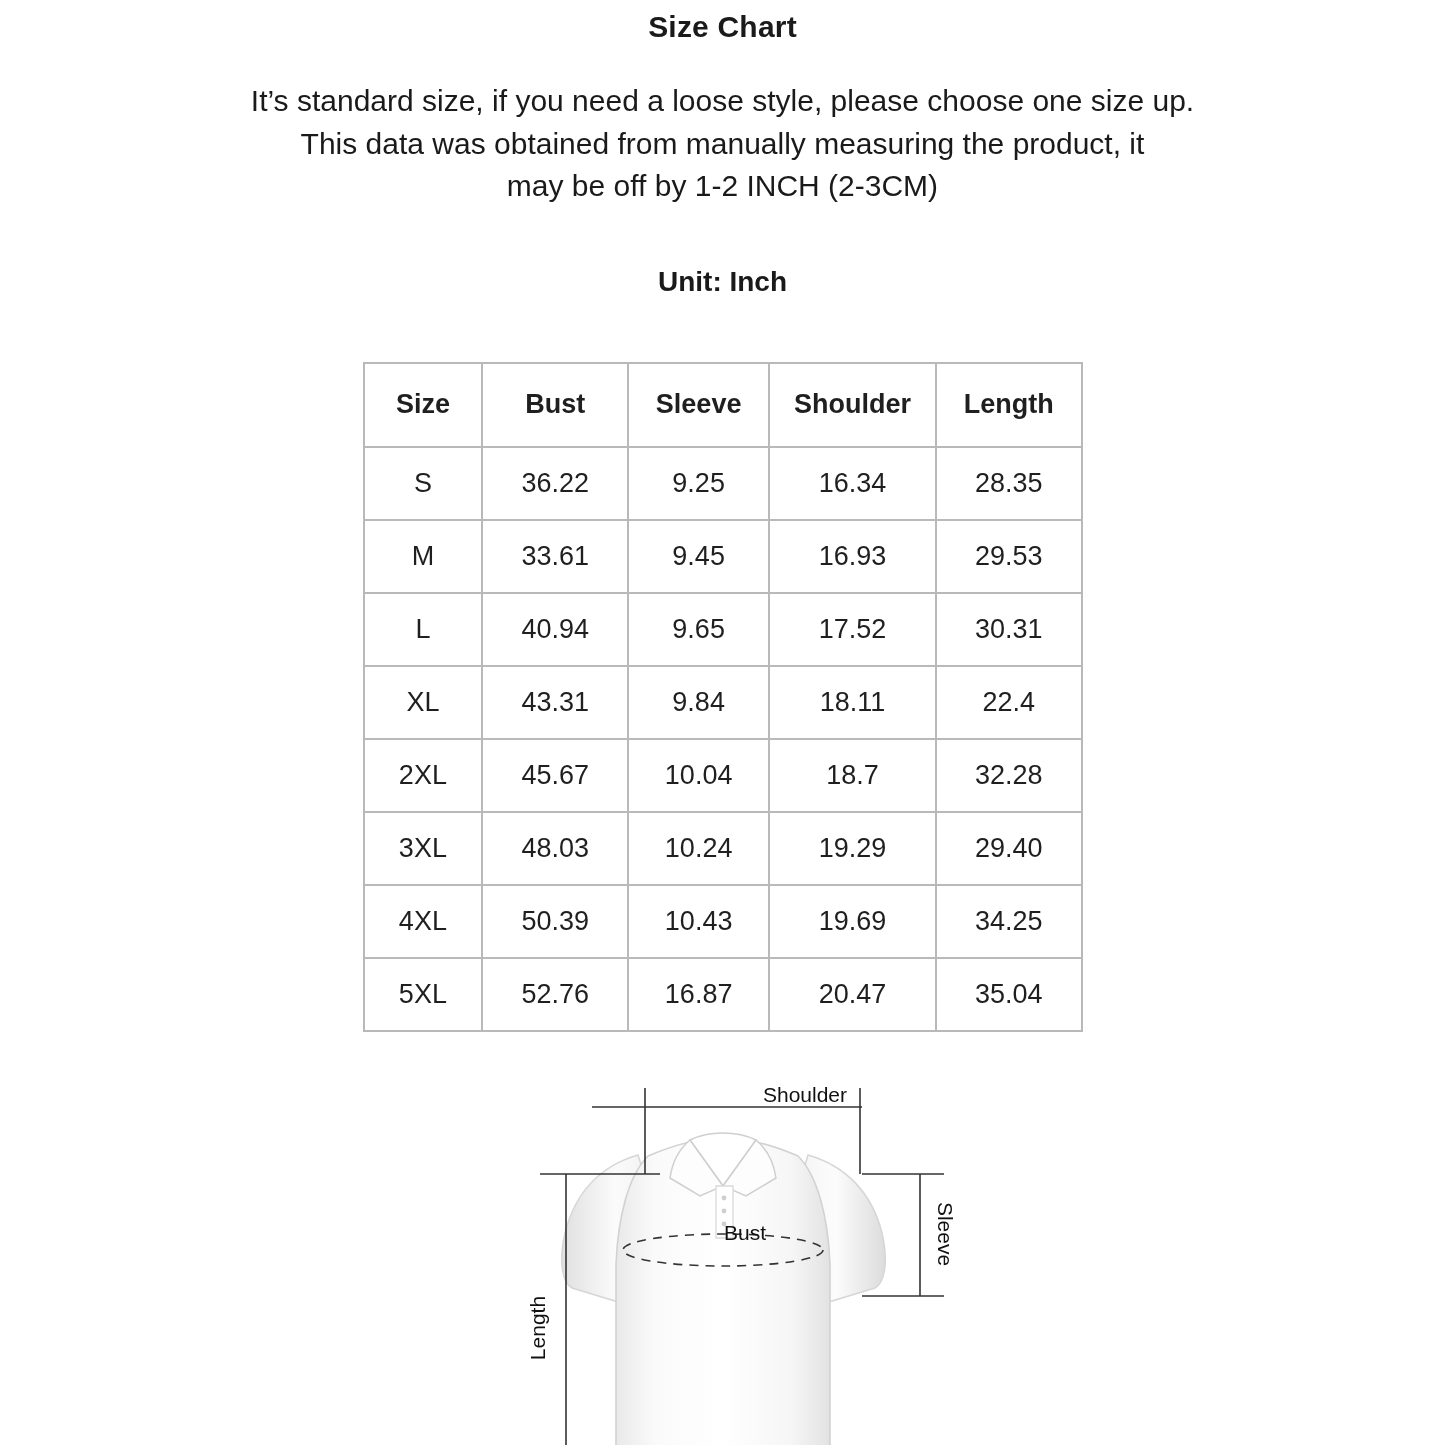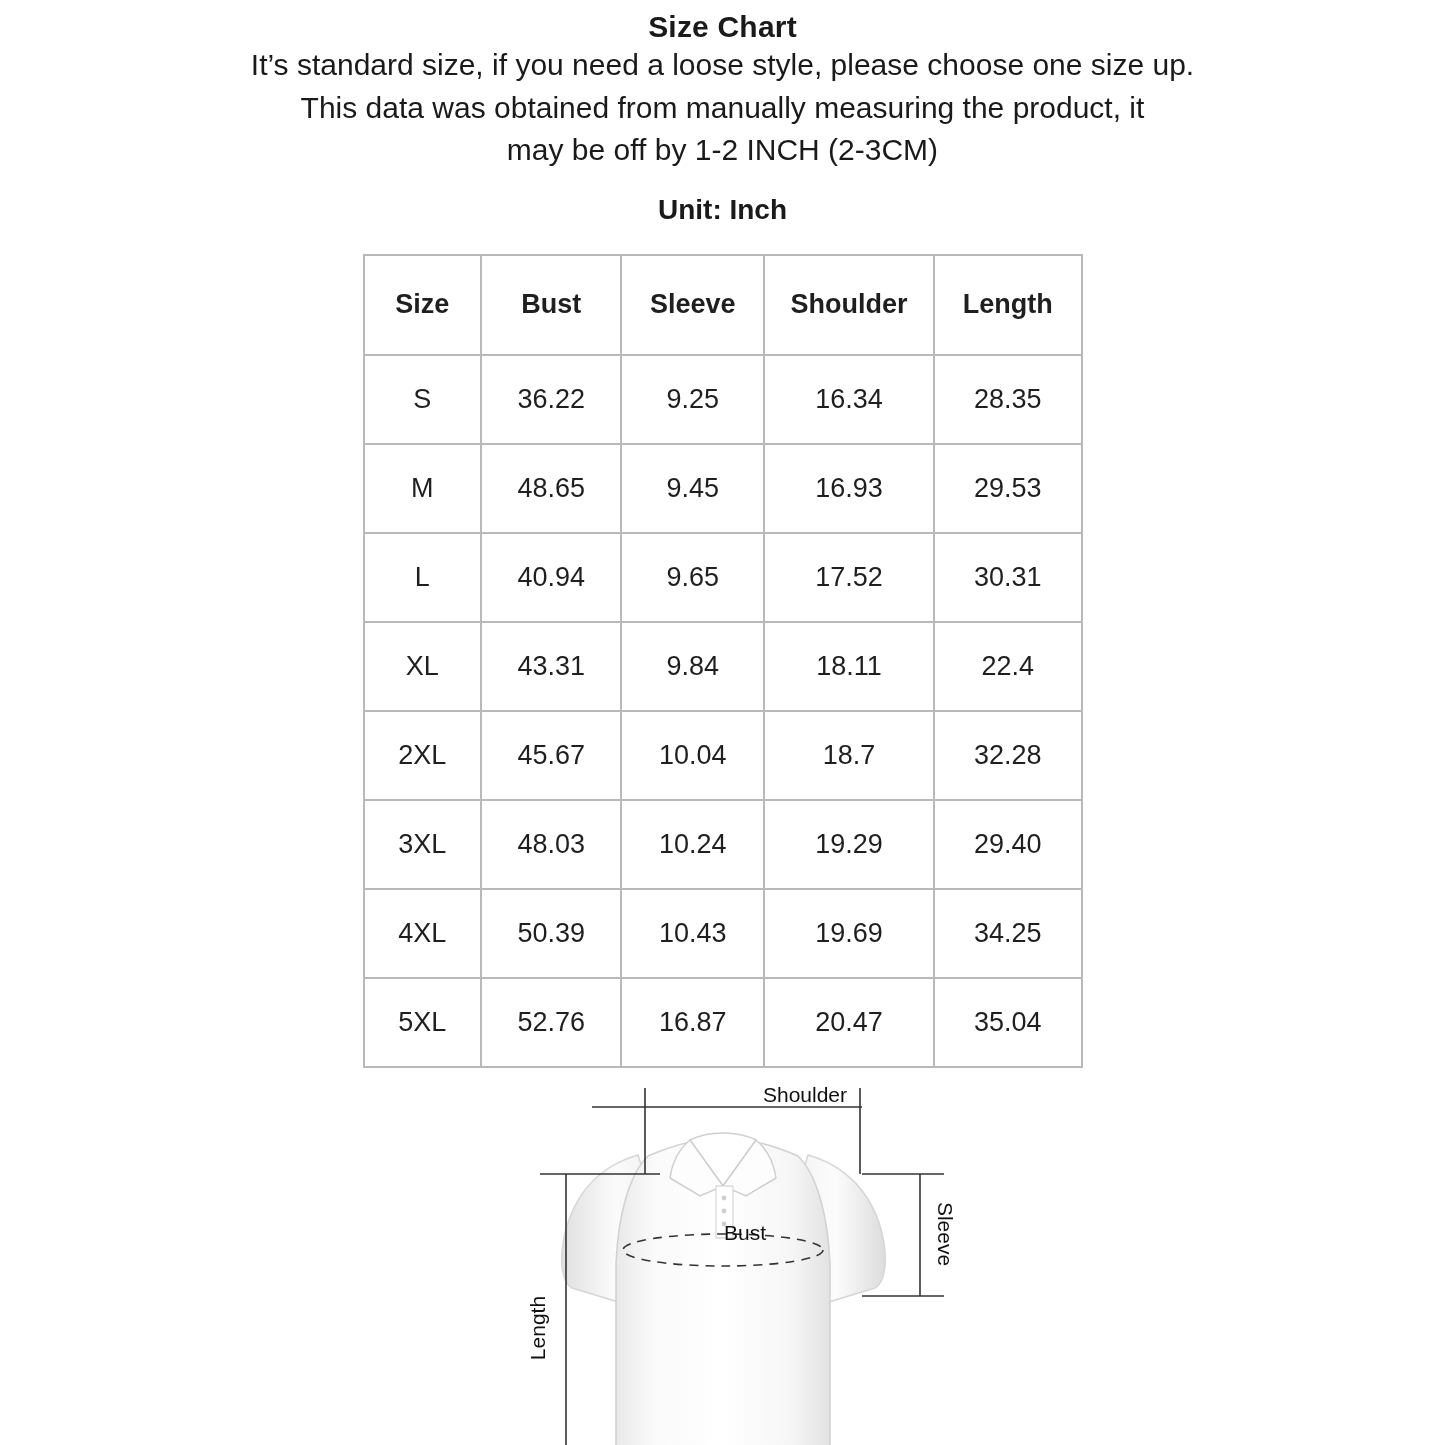--- a/index.html
+++ b/index.html
@@ -15,20 +15,21 @@
     overflow: hidden;
     position: relative;
   }
   .page {
     width: 1445px;
     height: 1445px;
     position: relative;
     display: flex;
     flex-direction: column;
     align-items: center;
+    gap: 36px;
   }
   .title {
     font-size: 30px;
     font-weight: bold;
     text-align: center;
     margin-top: 10px;
     letter-spacing: 0.2px;
   }
   .intro {
     font-size: 30px;
@@ -46,21 +47,21 @@
     margin-top: 28px;
     border-collapse: collapse;
     width: 720px;
   }
   table.size-table th,
   table.size-table td {
     border: 2px solid #b9b9b9;
     text-align: center;
     font-size: 27px;
     height: 63px;
-    padding: 12px;
+    padding: 4px;
     font-weight: normal;
     color: #1f1f1f;
   }
   table.size-table th {
     font-weight: bold;
     font-size: 27px;
     height: 74px;
   }
   table.size-table td:first-child,
   table.size-table th:first-child {
@@ -129,21 +130,21 @@
     <tbody>
       <tr>
         <td>S</td>
         <td>36.22</td>
         <td>9.25</td>
         <td>16.34</td>
         <td>28.35</td>
       </tr>
       <tr>
         <td>M</td>
-        <td>48.65</td>
+        <td>33.61</td>
         <td>9.45</td>
         <td>16.93</td>
         <td>29.53</td>
       </tr>
       <tr>
         <td>L</td>
         <td>40.94</td>
         <td>9.65</td>
         <td>17.52</td>
         <td>30.31</td>

